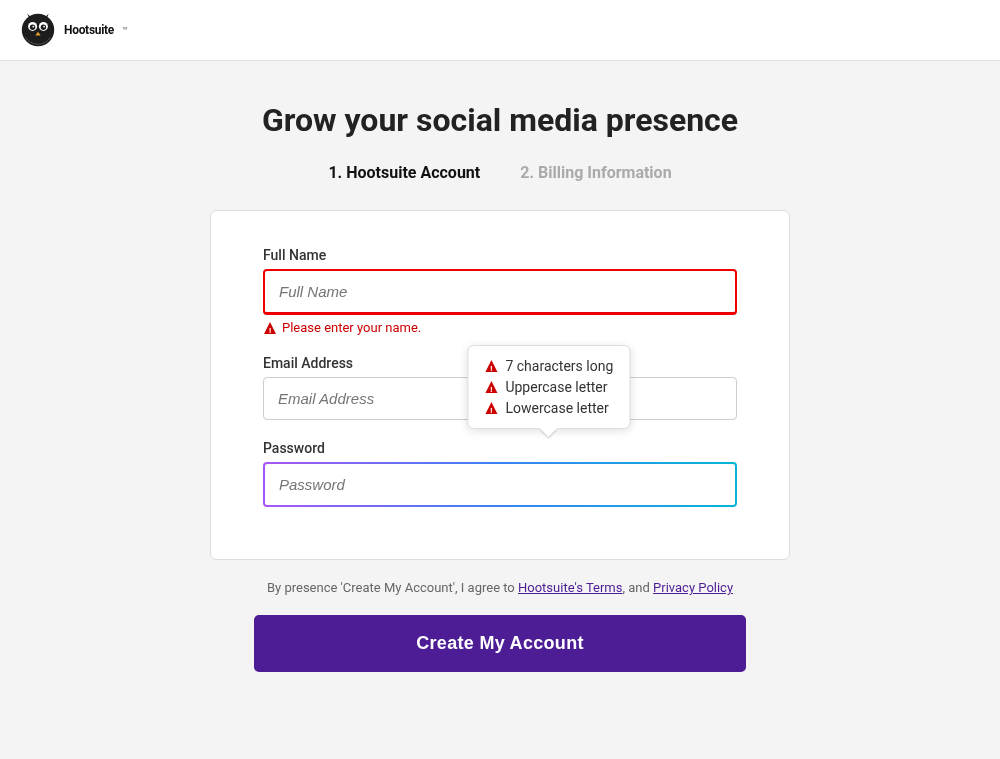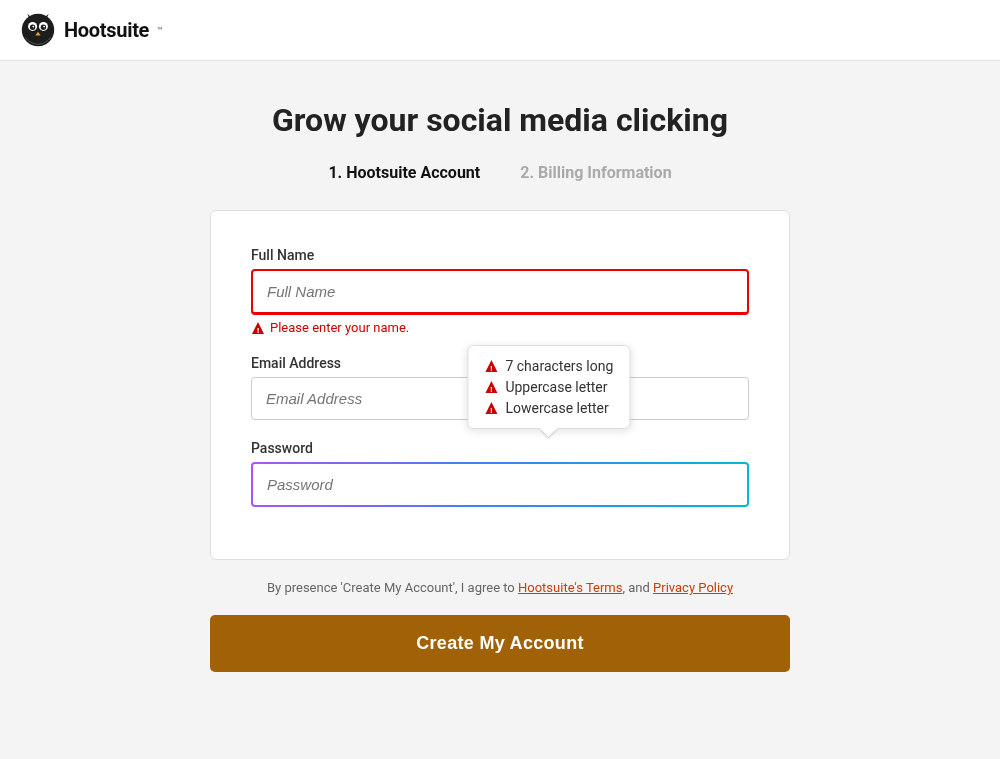--- a/index.html
+++ b/index.html
@@ -21,21 +21,21 @@
     .logo-area {
       display: flex;
       align-items: center;
       gap: 8px;
     }
     .logo-owl {
       width: 36px;
       height: 36px;
     }
     .logo-text {
-      font-size: 20px;
+      font-size: 12px;
       font-weight: 700;
       color: #111;
       letter-spacing: -0.3px;
     }
     .logo-tm {
       font-size: 10px;
       vertical-align: super;
       color: #666;
     }
 
@@ -73,21 +73,21 @@
     .step-inactive {
       color: #aaa;
       font-weight: 700;
     }
 
     
     .form-card {
       background: #fff;
       border: 1px solid #ddd;
       border-radius: 6px;
-      padding: 36px 40px 32px;
+      padding: 36px 52px 32px;
       width: 580px;
       position: relative;
     }
 
     .field-group {
       margin-bottom: 20px;
       position: relative;
     }
 
     .field-label {
@@ -183,29 +183,29 @@
 
     
     .terms-text {
       text-align: center;
       font-size: 13px;
       color: #666;
       margin-top: 20px;
       margin-bottom: 16px;
     }
     .terms-text a {
-      color: #c2410c;
+      color: #4c1d95;
     }
 
     
     .cta-button {
       display: block;
-      width: 580px;
+      width: 492px;
       padding: 18px;
-      background: #a16207;
+      background: #4c1d95;
       color: #fff;
       font-size: 18px;
       font-weight: 600;
       text-align: center;
       border: none;
       border-radius: 5px;
       cursor: pointer;
       letter-spacing: 0.3px;
       margin-top: 4px;
     }
@@ -236,21 +236,21 @@
 
       <path d="M6 28 Q10 35 20 36 Q30 35 34 28" stroke="#555" stroke-width="1" fill="none"></path>
     </svg>
     <span class="logo-text">Hootsuite</span>
       <span class="logo-tm">™</span>
   </div>
 </header>
 
 <main class="main">
 
-  <h1 class="page-title">Grow your social media clicking</h1>
+  <h1 class="page-title">Grow your social media presence</h1>
 
   <nav class="steps">
     <span class="step step-active">
       <span>1.</span>
       <span>Hootsuite Account</span>
     </span>
     <span class="step step-inactive">
       <span>2.</span>
       <span>Billing Information</span>
     </span>

